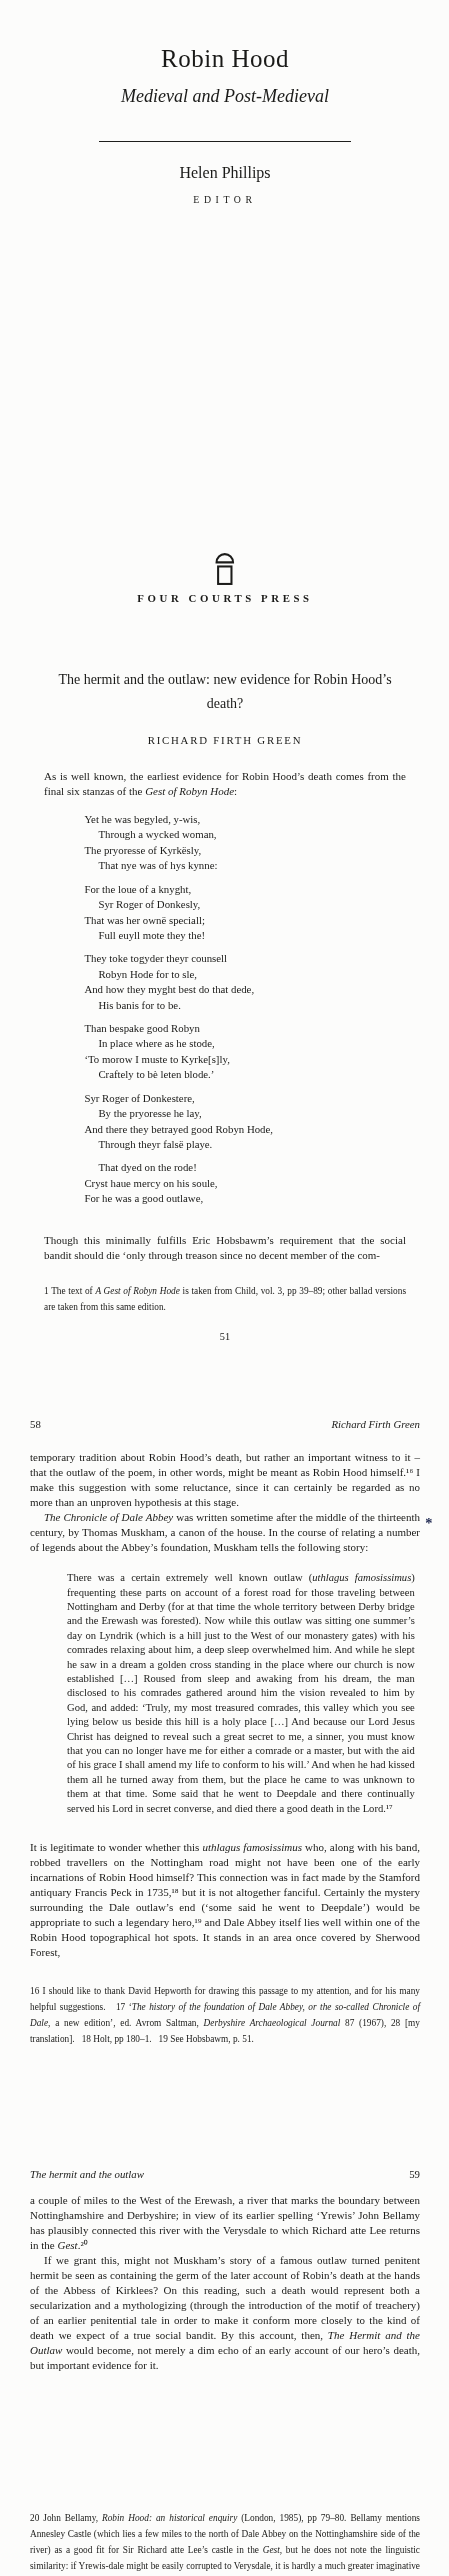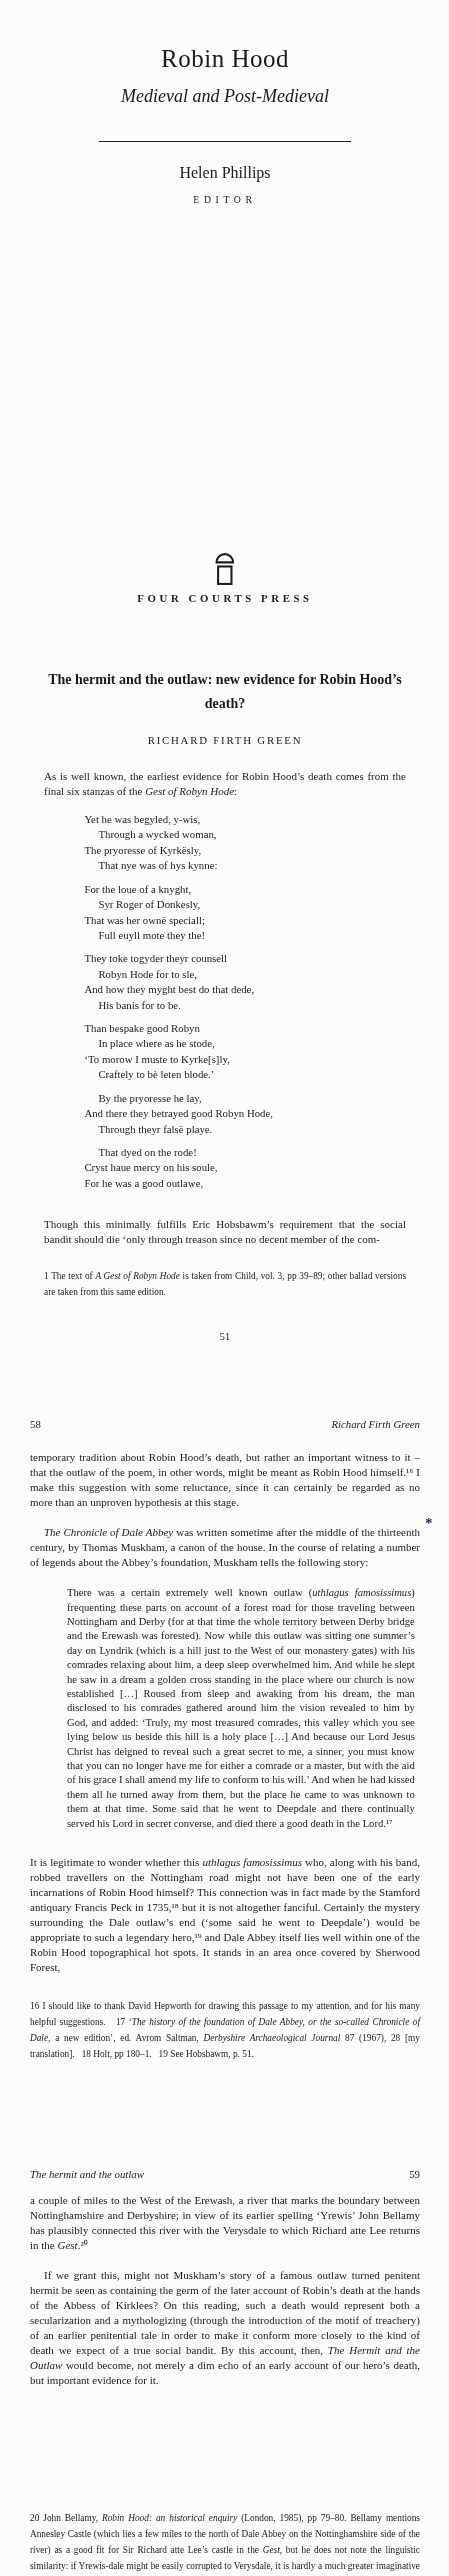--- a/index.html
+++ b/index.html
@@ -20,26 +20,26 @@
   .book-subtitle{top:86px;font-size:18px;font-style:italic;}
   .cover-rule{top:141px;left:50%;transform:translateX(-50%);width:252px;height:1px;background:#1e1e1c;position:absolute;}
   .editor-name{top:164px;font-size:16px;}
   .editor-label{top:194px;font-size:9.8px;letter-spacing:4.6px;}
   .logo-wrap{top:549px;}
   .press-name{top:592px;font-size:10.8px;font-weight:bold;letter-spacing:3.6px;}
 
   
   .body-text{font-size:11px;line-height:15px;text-align:justify;margin:0;}
   .small-text{font-size:9.3px;line-height:16px;text-align:justify;margin:0;}
-  .indent{text-indent:14px;margin-top:15px;}
+  .indent{text-indent:14px;}
   i{font-style:italic;}
 
   
   .p51{height:747px;padding:34px 44px 0;}
-  .chapter-title{font-size:14px;font-weight:bold;text-align:center;line-height:24px;max-width:355px;margin:0 auto;}
+  .chapter-title{font-size:14px;font-weight:normal;text-align:center;line-height:24px;max-width:355px;margin:0 auto;}
   .chapter-author{margin-top:17.5px;text-align:center;font-size:10.8px;letter-spacing:1.8px;}
   .p51 .intro{margin-top:23px;}
   .poem{margin-top:13.4px;padding-left:13.4px;font-size:10.8px;line-height:15.5px;}
   .stanza{margin-bottom:7.7px;margin-left:27px;}
   .vline.ind{padding-left:14px;}
   .vlast{display:flex;}
   .poem-attrib{margin-left:auto;padding-right:2.1px;}
   .p51 .outro{margin-top:26px;}
   .p51 .footnote{margin-top:20.6px;}
   .folio-center{position:absolute;top:697px;left:0;right:0;text-align:center;font-size:10.3px;}
@@ -100,20 +100,21 @@
       <div class="vline">And how they myght best do that dede,</div>
       <div class="vline ind">His banis for to be.</div>
     </div>
     <div class="stanza">
       <div class="vline">Than bespake good Robyn</div>
       <div class="vline ind">In place where as he stode,</div>
       <div class="vline">‘To morow I muste to Kyrke[s]ly,</div>
       <div class="vline ind">Craftely to bè leten blode.’</div>
     </div>
     <div class="stanza">
+      <div class="vline">Syr Roger of Donkestere,</div>
       <div class="vline ind">By the pryoresse he lay,</div>
       <div class="vline">And there they betrayed good Robyn Hode,</div>
       <div class="vline ind">Through theyr falsë playe.</div>
     </div>
     <div class="stanza">
       <div class="vline ind">That dyed on the rode!</div>
       <div class="vline">Cryst haue mercy on his soule,</div>
       <div class="vline">For he was a good outlawe,</div>
     </div>
   </div>

